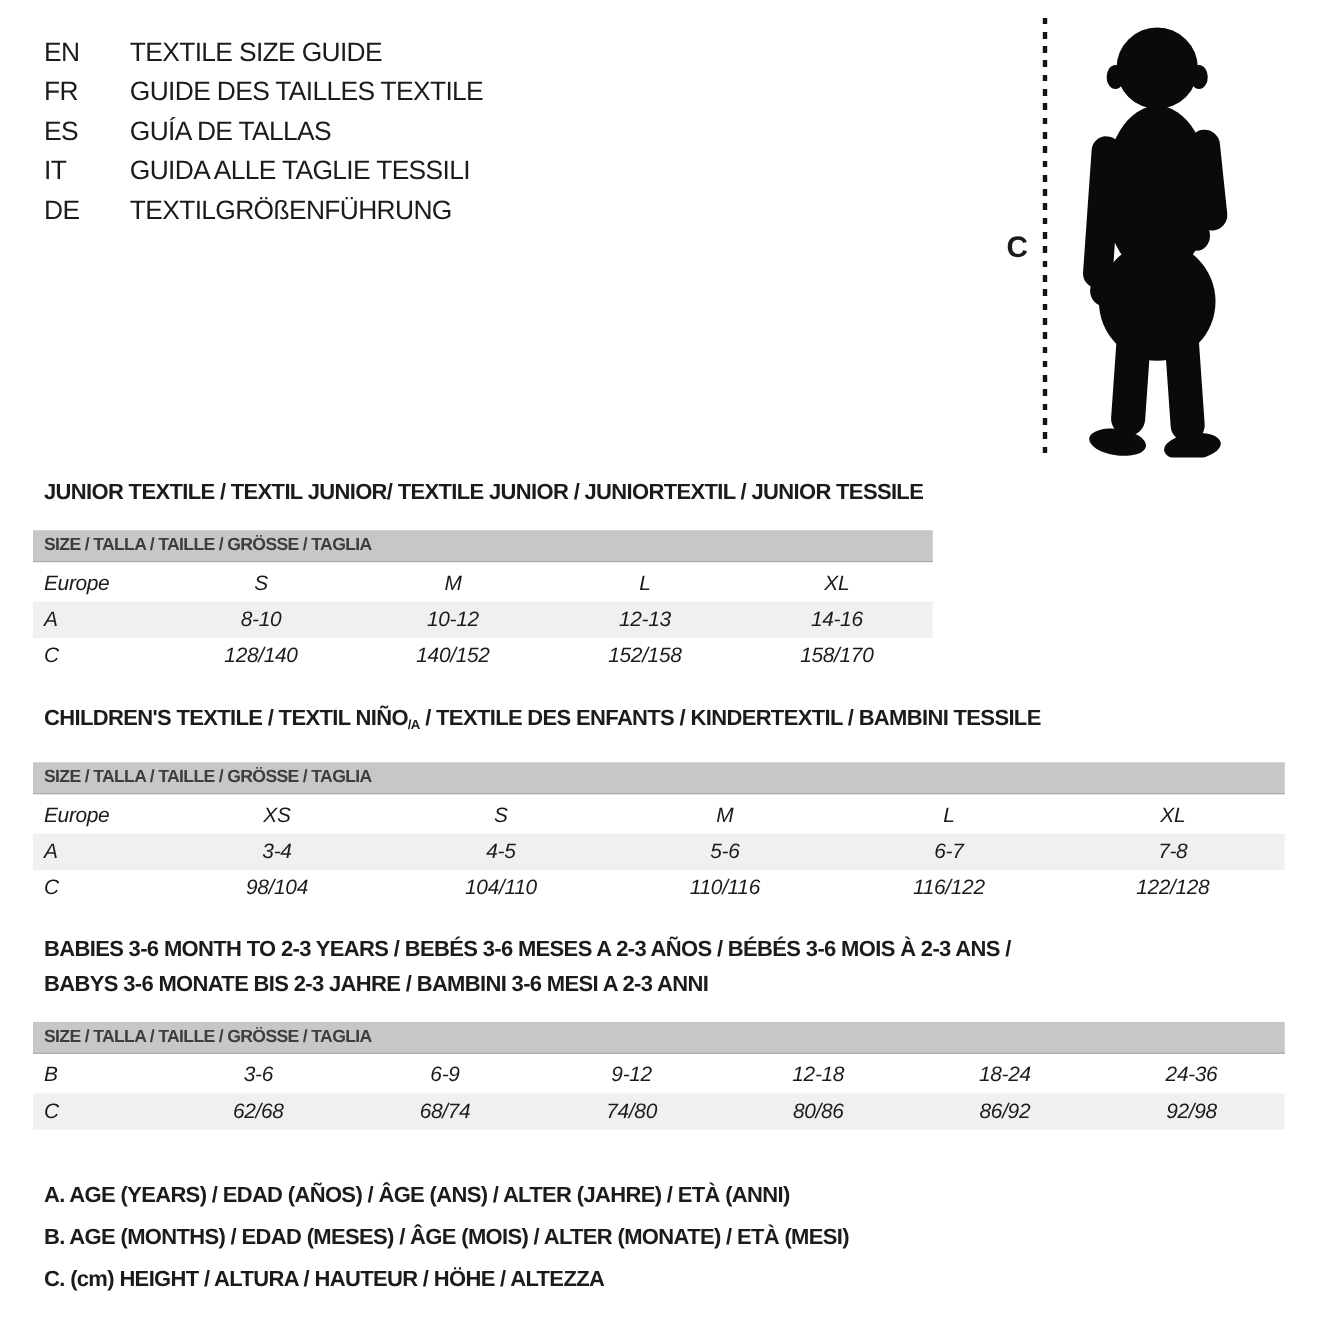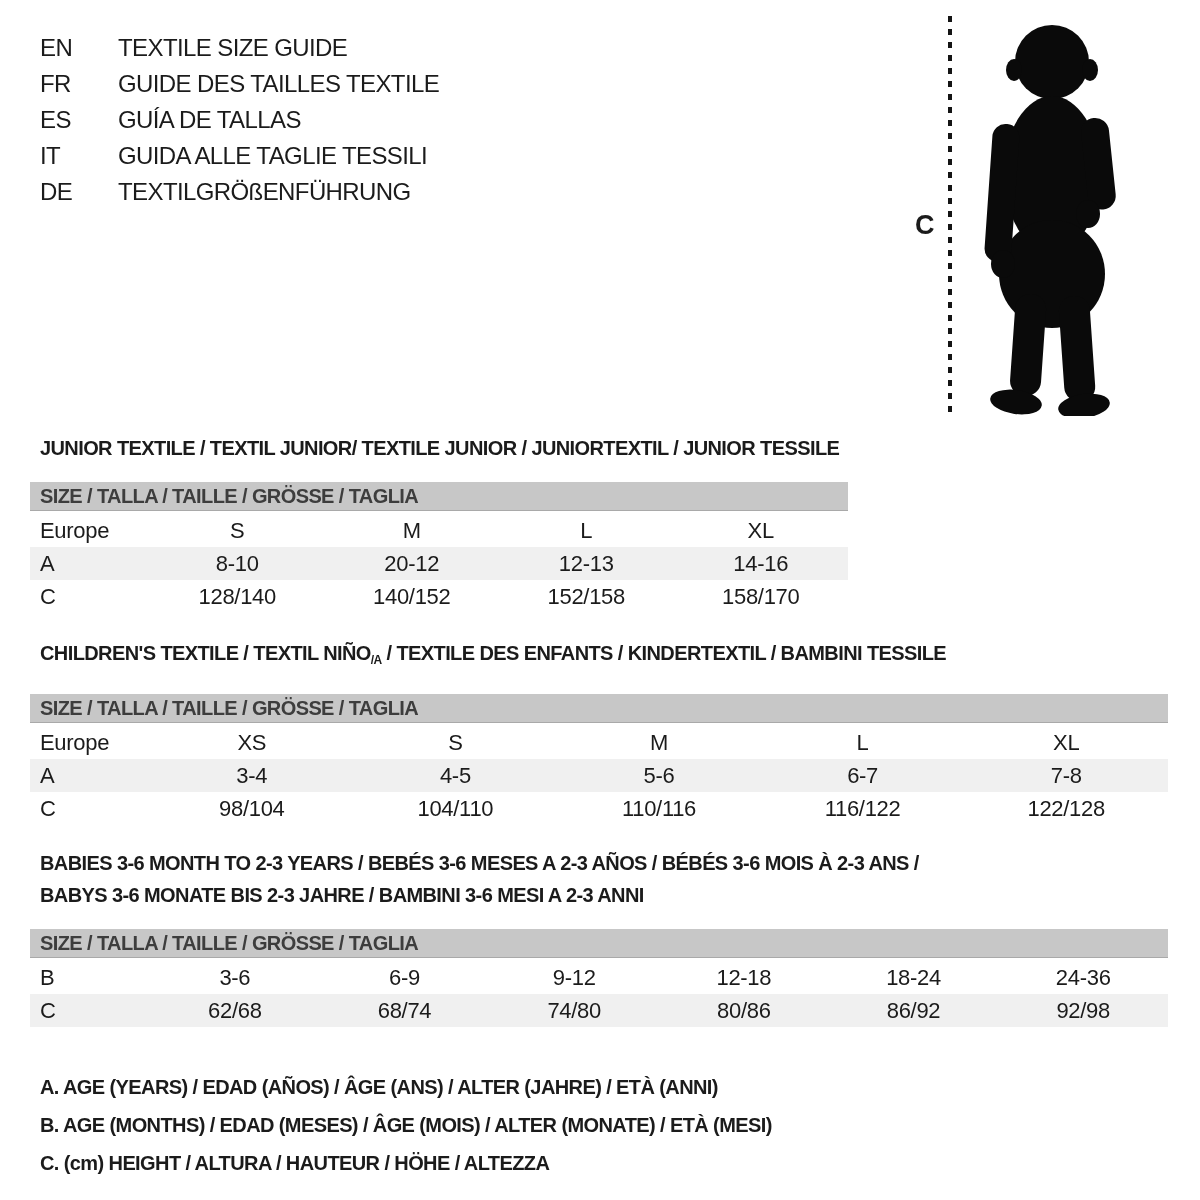--- a/index.html
+++ b/index.html
@@ -24,24 +24,24 @@
   #sec-junior{top:432px;width:818px;}
   #sec-children{top:637px;width:1138px;}
   #sec-babies{top:843px;width:1138px;}
   .section-title{
     margin:4px 0 0 10px;font-size:20px;line-height:24px;font-weight:700;letter-spacing:-0.6px;
   }
   .section-title .tsub{font-size:12px;vertical-align:-4px;}
   .two-line .section-title{line-height:32px;margin-top:4px;}
   .thead{
     margin-top:22px;height:28px;line-height:28px;background:#c7c7c7;border-bottom:1px solid #a9a9a9;
-    padding-left:10px;font-size:20px;font-weight:700;letter-spacing:-0.6px;color:#3d3d3d;margin-bottom:3px;
+    padding-left:10px;font-size:16px;font-weight:700;letter-spacing:-0.6px;color:#3d3d3d;margin-bottom:3px;
   }
   #sec-babies .thead{margin-top:18px;}
-  .trow{display:flex;height:33px;line-height:33px;font-size:22px;letter-spacing:-0.3px;}
+  .trow{display:flex;height:33px;line-height:33px;font-size:19px;letter-spacing:-0.3px;font-style:italic;}
   .trow.shaded{background:#f0f0f0;}
   .tlabel{width:110px;padding-left:10px;flex:0 0 auto;}
   .tcell{flex:1 1 0;text-align:center;}
   
   .legend{position:absolute;left:40px;top:1068px;}
   .legend-line{height:38px;line-height:38px;font-size:20px;font-weight:700;letter-spacing:-0.6px;}
 </style>
 </head>
 <body>
 
@@ -106,21 +106,21 @@
       <div class="trow">
         <span class="tlabel">Europe</span>
         <span class="tcell">S</span>
         <span class="tcell">M</span>
         <span class="tcell">L</span>
         <span class="tcell">XL</span>
       </div>
       <div class="trow shaded">
         <span class="tlabel">A</span>
         <span class="tcell">8-10</span>
-        <span class="tcell">20-12</span>
+        <span class="tcell">10-12</span>
         <span class="tcell">12-13</span>
         <span class="tcell">14-16</span>
       </div>
       <div class="trow">
         <span class="tlabel">C</span>
         <span class="tcell">128/140</span>
         <span class="tcell">140/152</span>
         <span class="tcell">152/158</span>
         <span class="tcell">158/170</span>
       </div>

